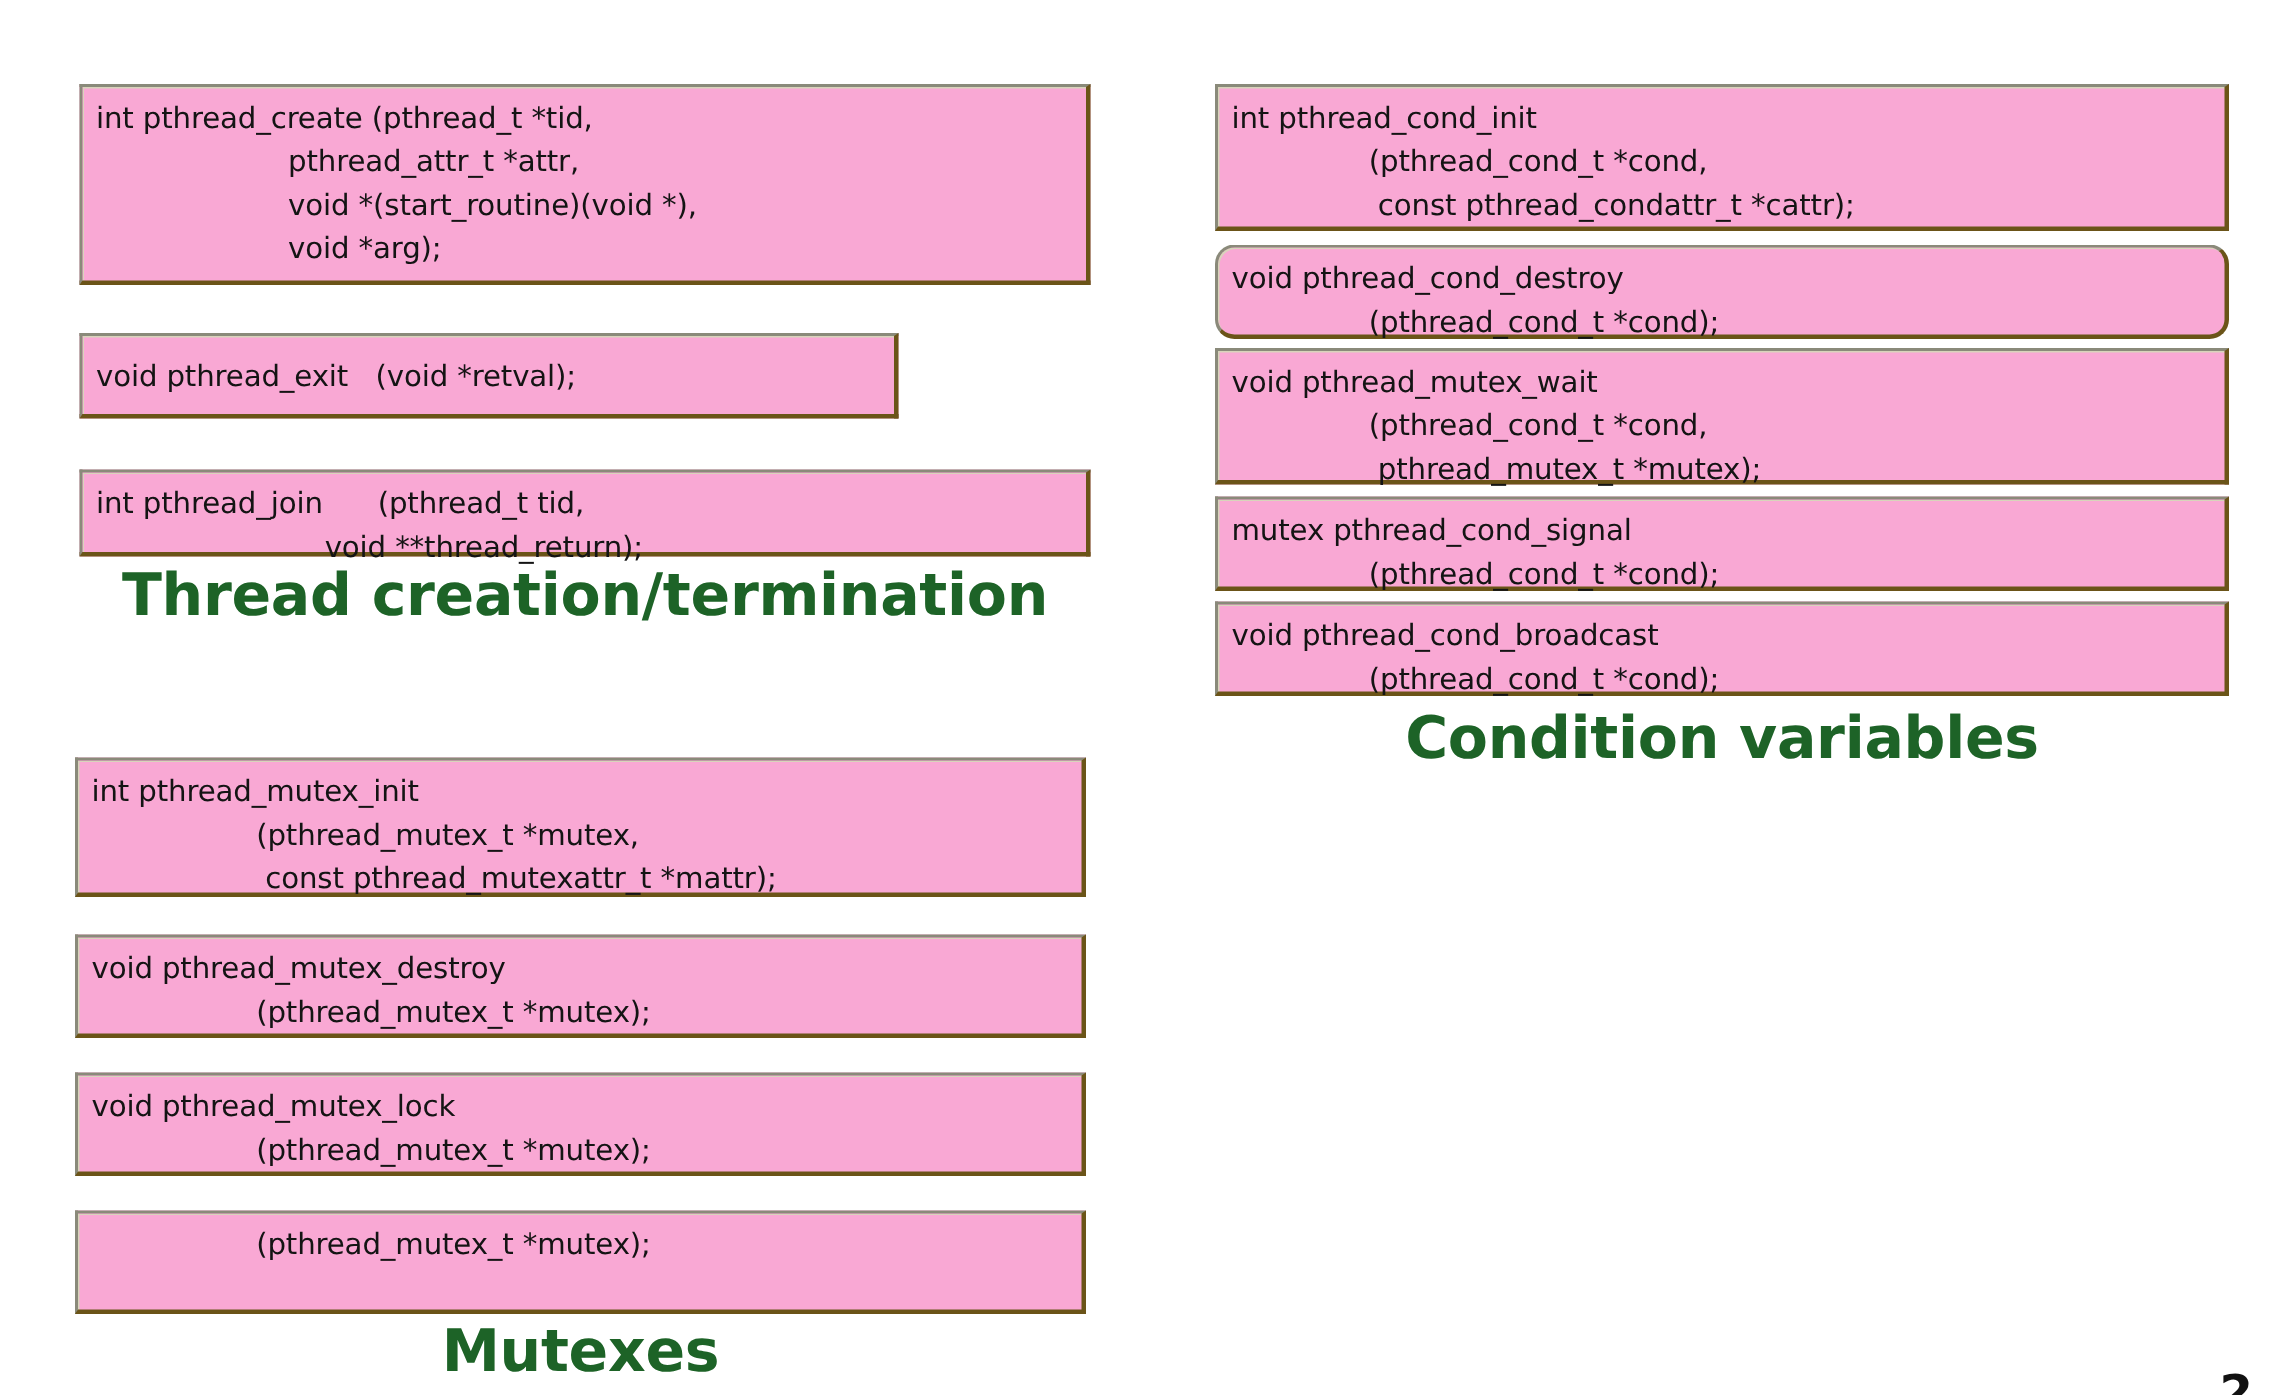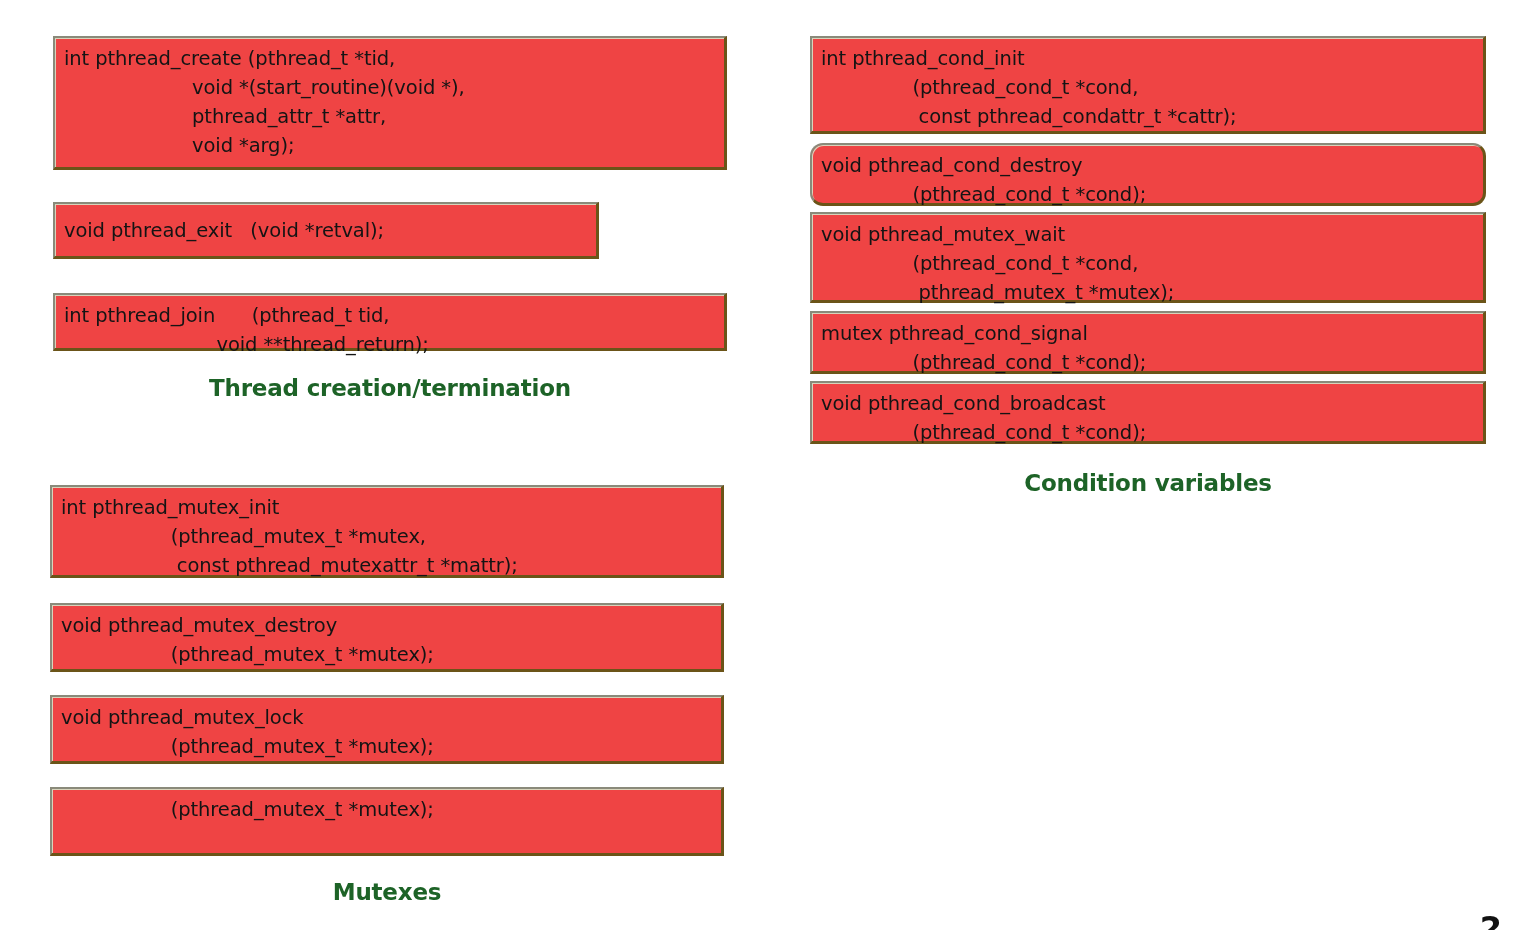--- a/index.html
+++ b/index.html
@@ -17,45 +17,46 @@
 
   .slide {
     position: absolute;
     inset: 0;
     background: #ffffff;
   }
 
   
   .code-box {
     position: absolute;
-    background: #ef4444;
+    background: #f9a8d4;
     border-top: 2px solid #8a8a7a;
     border-left: 2px solid #8a8a7a;
     border-right: 3px solid #6b5418;
     border-bottom: 3px solid #6b5418;
     box-sizing: border-box;
     padding: 6px 10px 6px 9px;
     box-shadow: 1px 1px 0 0 #d8d4bb inset;
+    margin-top: 20px;
   }
   .code-box .line {
     color: #141414;
     font-family: "DejaVu Sans", sans-serif;
     font-size: 19.5px;
     line-height: 29px;
     white-space: pre;
     letter-spacing: -0.1px;
   }
 
   
   .caption {
     position: absolute;
     color: #1d6327;
     font-family: "DejaVu Sans", sans-serif;
     font-weight: bold;
-    font-size: 23px;
+    font-size: 39px;
     letter-spacing: -0.2px;
     white-space: nowrap;
     text-align: center;
   }
 
   
   .page-number {
     position: absolute;
     right: 12px;
     bottom: -14px;
@@ -85,22 +86,22 @@
   #box-cond-broadcast { left: 810px; top: 381px; width: 676px; height: 63px; }
   #cap-cond           { left: 810px; top: 470px; width: 676px; }
 </style>
 </head>
 <body>
 
 <div class="slide">
 
   <div class="code-box" id="box-create">
     <div class="line">int pthread_create (pthread_t *tid,</div>
+    <div class="line">                     pthread_attr_t *attr,</div>
     <div class="line">                     void *(start_routine)(void *),</div>
-    <div class="line">                     pthread_attr_t *attr,</div>
     <div class="line">                     void *arg);</div>
   </div>
 
   <div class="code-box" id="box-exit">
     <div class="line">void pthread_exit   (void *retval);</div>
   </div>
 
   <div class="code-box" id="box-join">
     <div class="line">int pthread_join      (pthread_t tid,</div>
     <div class="line">                         void **thread_return);</div>

